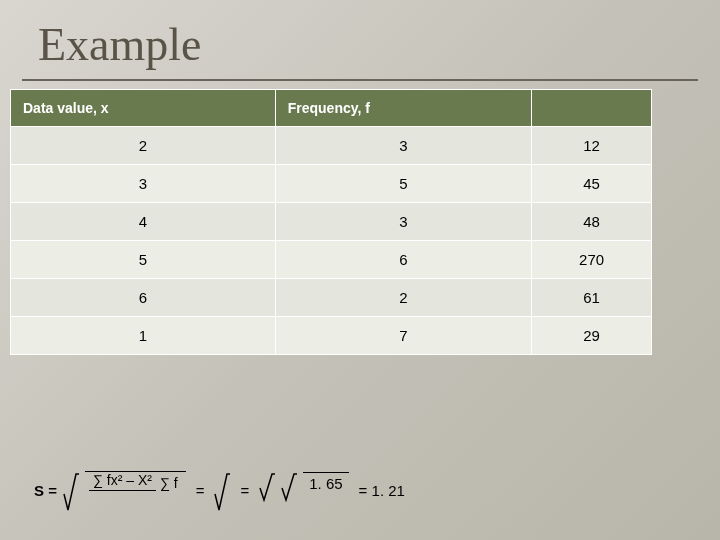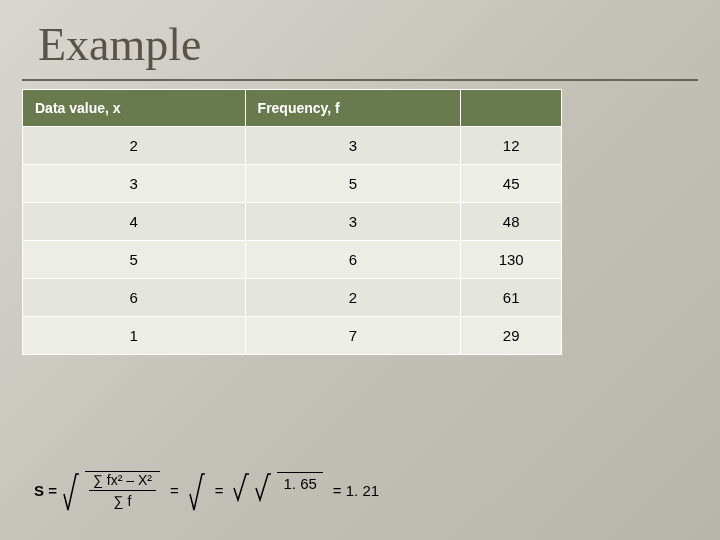--- a/index.html
+++ b/index.html
@@ -18,23 +18,23 @@
     font-weight: normal;
     font-family: Georgia, serif;
     border-radius: 13px;
   }
   .underline {
     height: 2px;
     background: #6b645a;
     margin: 0 22px 8px 22px;
   }
   .tbl {
-    margin: 0 22px;
+    margin: 0 10px;
     border-collapse: collapse;
-    width: 540px;
+    width: 642px;
   }
   .tbl th {
     background: #6a7a4f;
     color: #fff;
     font-size: 14px;
     text-align: left;
     padding: 10px 12px;
     border: 1px solid #fff;
     font-weight: bold;
   }
@@ -63,21 +63,21 @@
     gap: 6px;
   }
   .formula .seq { font-weight: bold; margin-top: 10px; }
   .rad {
     display: inline-flex;
     align-items: flex-start;
   }
   .rad svg { display: block; }
   .frac {
     display: inline-flex;
-    flex-direction: column;
+    flex-direction: row;
     align-items: center;
     border-top: 1.5px solid #000;
     padding: 0 4px;
     position: relative;
     top: -1px;
   }
   .frac .num { border-bottom: 1px solid #000; padding: 0 4px 2px; font-size: 14px; white-space: nowrap;}
   .frac .den { padding: 2px 4px 0; font-size: 14px;}
   .eq { margin: 10px 4px 0; }
 </style>
@@ -107,21 +107,21 @@
       <td>45</td>
     </tr>
     <tr>
       <td>4</td>
       <td>3</td>
       <td>48</td>
     </tr>
     <tr class="alt">
       <td>5</td>
       <td>6</td>
-      <td>130</td>
+      <td>270</td>
     </tr>
     <tr>
       <td>6</td>
       <td>2</td>
       <td>61</td>
     </tr>
     <tr class="alt">
       <td>1</td>
       <td>7</td>
       <td>29</td>

